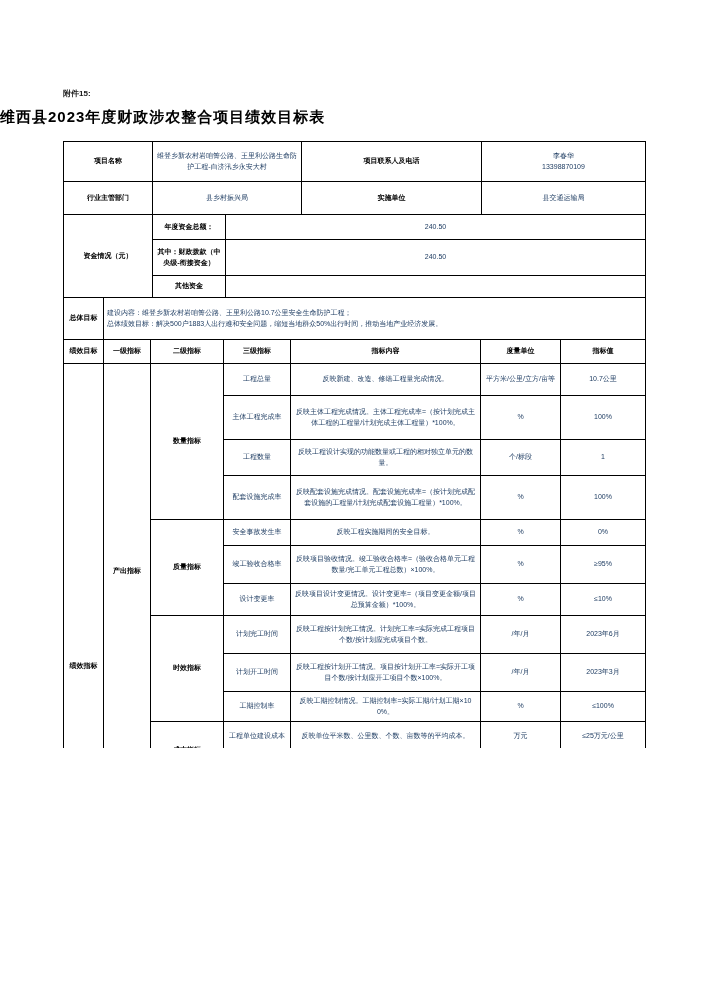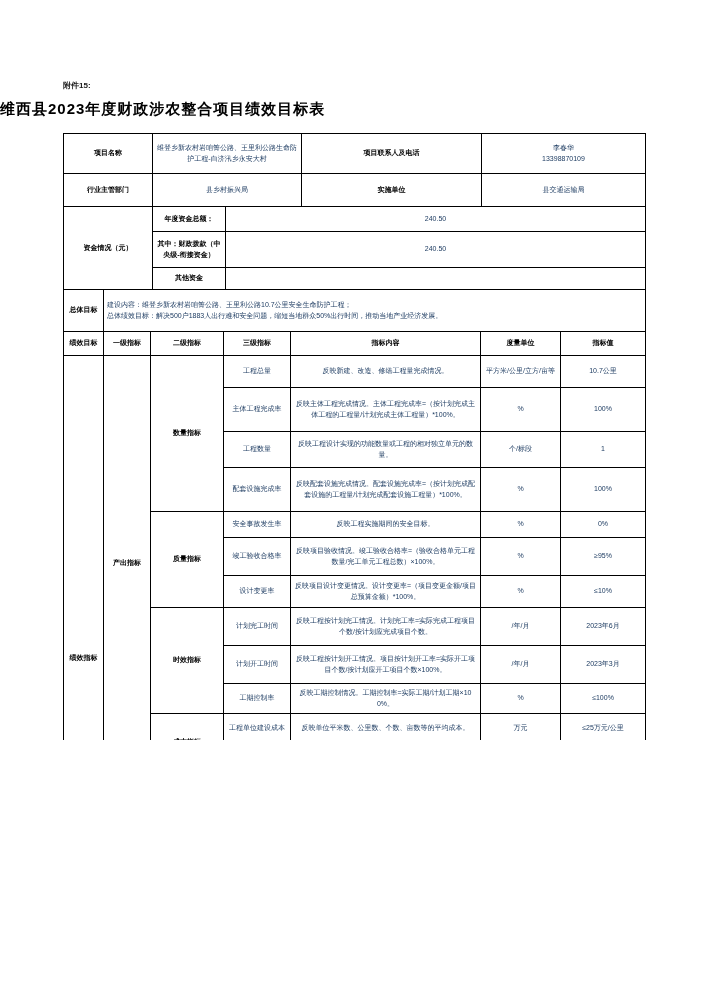--- a/index.html
+++ b/index.html
@@ -1,18 +1,18 @@
 <!DOCTYPE html>
 <html><head>
 <meta charset="utf-8">
 <style>
   *{box-sizing:border-box;margin:0;padding:0}
   html,body{width:707px;background:#fff}
   body{height:999px;position:relative;font-family:"Liberation Sans","DejaVu Sans",sans-serif}
-  .page{position:absolute;left:0;top:0;width:707px;height:740px;background:#fff;overflow:hidden}
+  .page{position:absolute;left:0;top:8px;width:707px;height:740px;background:#fff;overflow:hidden}
   .attachment{position:absolute;left:63px;top:80px;font-size:8px;font-weight:bold;color:#1a1a1a}
   .title{position:absolute;left:0;top:100px;width:100%;text-align:left;font-size:15px;font-weight:bold;color:#000;letter-spacing:1px}
   .content{position:absolute;left:63px;top:133px;width:582px}
   table{border-collapse:collapse;width:582px;table-layout:fixed}
   table+table{margin-top:-1px}
   td,th{border:1px solid #000;font-size:7px;line-height:1.45;padding:2px 3px;text-align:center;vertical-align:middle;word-break:break-all}
   .lbl{font-weight:bold;color:#000}
   .val{color:#17365d;font-weight:normal}
   .left{text-align:left}
   .h40{height:40px}.h33{height:33px}.h25{height:25px}.h36{height:36px}.h22{height:22px}.h42{height:42px}.hd{height:24px}

